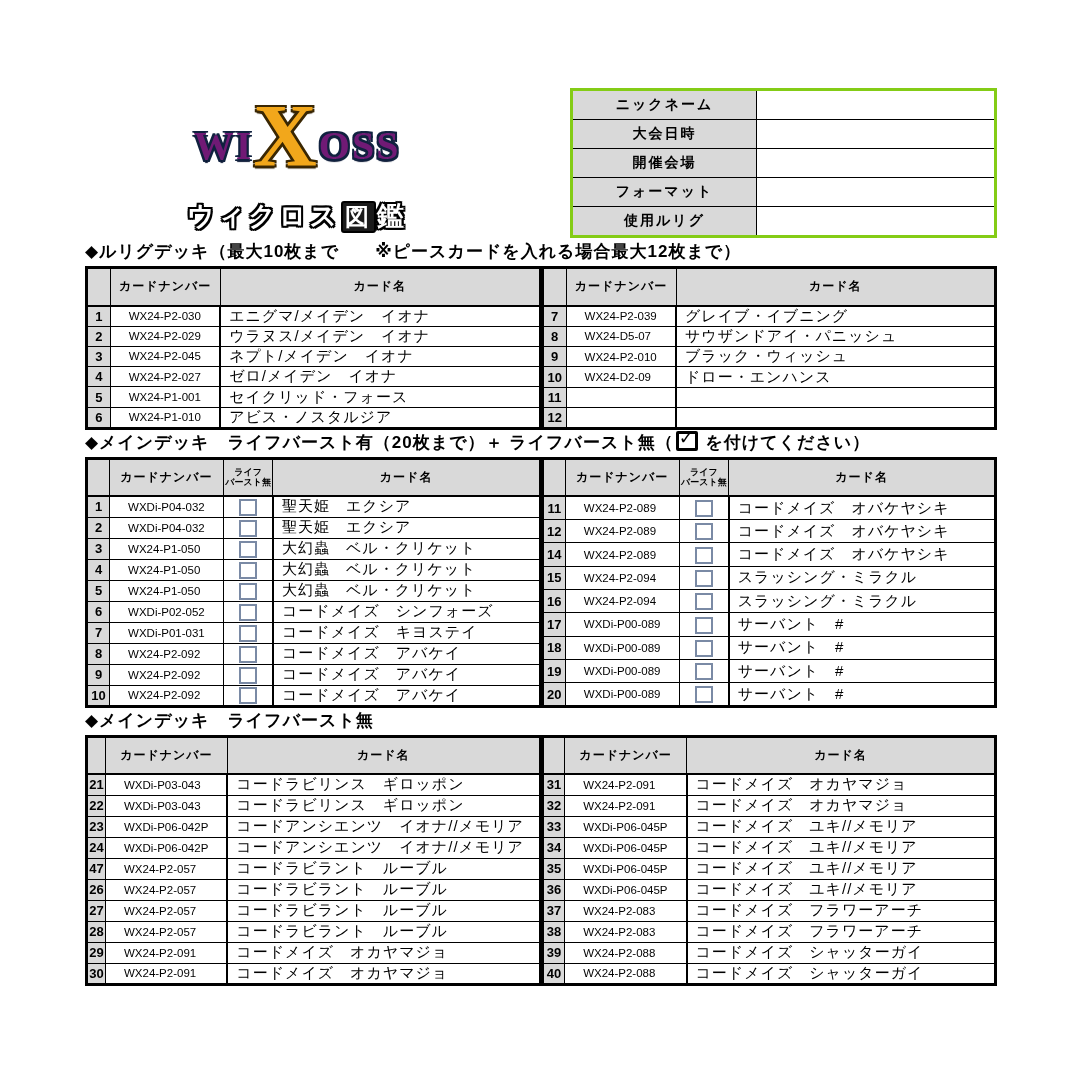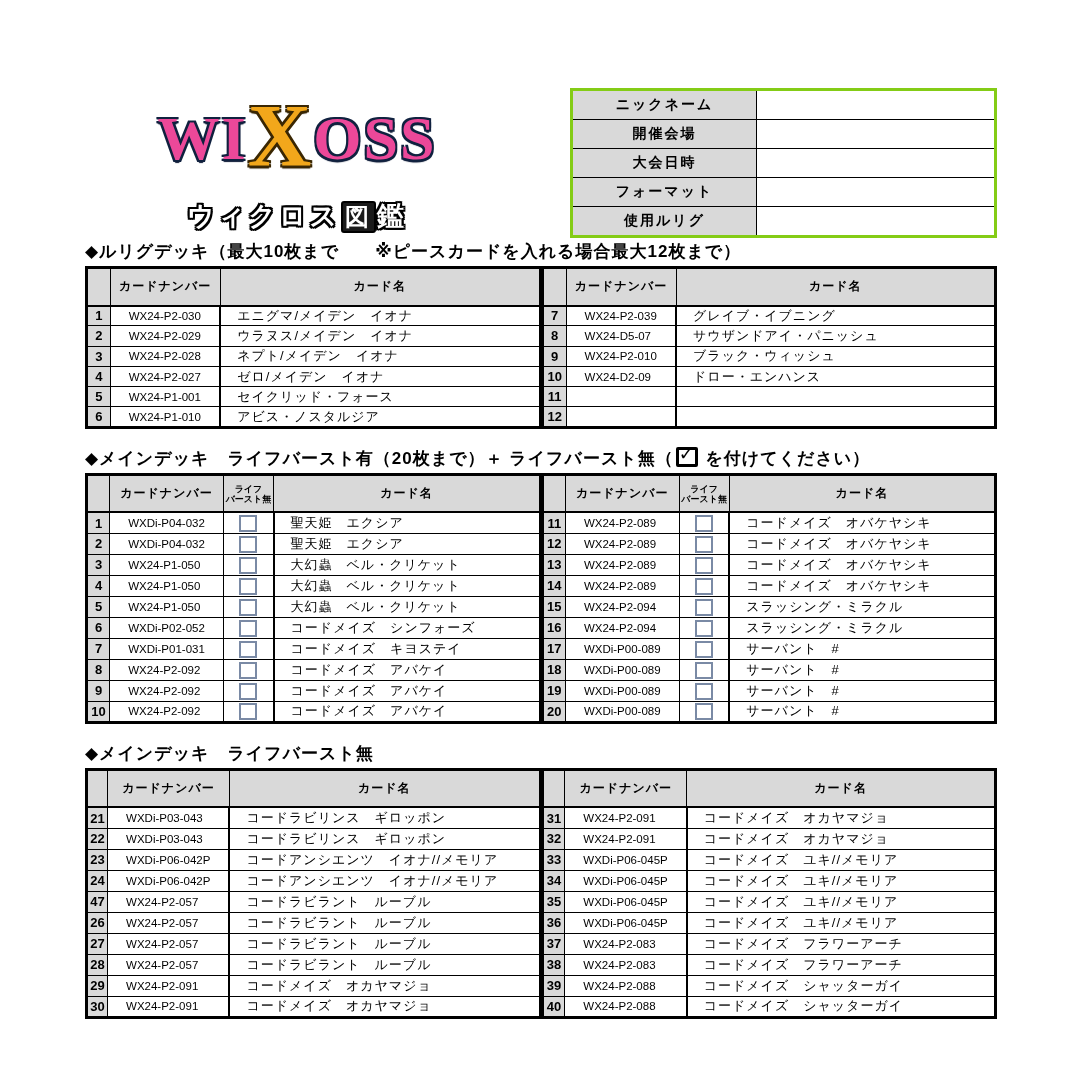--- a/index.html
+++ b/index.html
@@ -9,21 +9,21 @@
   }
   .sheet{position:absolute;left:85px;top:88px;width:912px;}
   
   .header-area{position:relative;height:152px;}
   .logo{position:absolute;left:2px;top:2px;width:420px;height:138px;text-align:center;}
   .logo-main{
     font-family:"Liberation Serif","DejaVu Serif",serif;font-weight:bold;
     line-height:92px;letter-spacing:2px;white-space:nowrap;
   }
   .logo-blue{
-    font-size:62px;color:#ec4899;
+    font-size:40px;color:#701a75;
     text-shadow:-2px -2px 0 #10213f,2px -2px 0 #10213f,-2px 2px 0 #10213f,2px 2px 0 #10213f,0 3px 1px #0a1733;
   }
   .logo-gold{
     font-size:88px;color:#f2a71b;vertical-align:-6px;
     text-shadow:-2px -2px 0 #3a2703,2px -2px 0 #3a2703,-2px 2px 0 #3a2703,2px 2px 0 #3a2703,0 3px 1px #2b1c02;
   }
   .logo-sub{
     margin-top:-2px;font-weight:bold;font-size:27px;letter-spacing:3px;color:#ffffff;white-space:nowrap;
     text-shadow:-2px -2px 0 #000,2px -2px 0 #000,-2px 2px 0 #000,2px 2px 0 #000,0 -2px 0 #000,0 2px 0 #000,-2px 0 0 #000,2px 0 0 #000;
   }
@@ -35,21 +35,21 @@
     position:absolute;right:0;top:0;border-collapse:collapse;table-layout:fixed;
     border:3px solid #84cc16;width:424px;
   }
   .info-table td{border:1.5px solid #000;height:26px;overflow:hidden;}
   .info-table .form-label{background:#d9d9d9;font-weight:bold;font-size:14px;text-align:center;letter-spacing:2px;}
   .info-table .form-value{background:#fff;}
   
   .sec-title{
     font-size:17px;font-weight:bold;margin:0 0 3px 0;letter-spacing:1px;white-space:nowrap;
   }
-  .sec-title.gap{margin-top:18px;}
+  .sec-title.gap{margin-top:1px;}
   .title-check{
     display:inline-block;width:16px;height:14px;border:3px solid #000;border-radius:2px;
     position:relative;vertical-align:-3px;margin:0 2px;background:#fff;
   }
   .title-check::after{
     content:"✓";position:absolute;left:0px;top:-7px;font-size:18px;font-weight:bold;color:#000;
   }
   
   .table-pair{display:flex;}
   .deck-table{border-collapse:collapse;table-layout:fixed;border:3px solid #000;}
@@ -59,21 +59,21 @@
   .deck-table thead th{
     background:#d9d9d9;font-weight:bold;font-size:12px;text-align:center;
     border-bottom:2.5px solid #000;letter-spacing:1px;
   }
   .deck-table thead th.lb-h{font-size:9px;letter-spacing:0;line-height:10px;white-space:pre-line;}
   .deck-table thead tr{height:38px;}
   .lrig-table tbody tr{height:20.3px;}
   .main-table tbody tr{height:21px;}
   td.row-num{background:#d9d9d9;font-weight:bold;font-size:13px;text-align:center;}
   td.card-no{font-size:11.5px;padding:0 18px;}
-  td.card-nm{font-size:13px;letter-spacing:1px;padding:0 16px;border-left:2.5px solid #000;}
+  td.card-nm{font-size:15px;letter-spacing:1px;padding:0 8px;border-left:2.5px solid #000;}
   td.lb-cell{text-align:center;}
   .cb{
     display:inline-block;width:14px;height:13px;border:2px solid #7a8aa5;background:#fff;
     vertical-align:middle;
   }
 </style>
 </head>
 <body>
 
 <div class="sheet">
@@ -87,25 +87,25 @@
       <colgroup>
           <col style="width:185px">
           <col style="width:239px">
         </colgroup>
       <tbody>
           <tr>
             <td class="form-label">ニックネーム</td>
             <td class="form-value"></td>
           </tr>
           <tr>
+            <td class="form-label">大会日時</td>
+            <td class="form-value"></td>
+          </tr>
+          <tr>
             <td class="form-label">開催会場</td>
-            <td class="form-value"></td>
-          </tr>
-          <tr>
-            <td class="form-label">大会日時</td>
             <td class="form-value"></td>
           </tr>
           <tr>
             <td class="form-label">フォーマット</td>
             <td class="form-value"></td>
           </tr>
           <tr>
             <td class="form-label">使用ルリグ</td>
             <td class="form-value"></td>
           </tr>
@@ -134,21 +134,21 @@
             <td class="card-no">WX24-P2-030</td>
             <td class="card-nm">エニグマ/メイデン　イオナ</td>
           </tr>
           <tr>
             <td class="row-num">2</td>
             <td class="card-no">WX24-P2-029</td>
             <td class="card-nm">ウラヌス/メイデン　イオナ</td>
           </tr>
           <tr>
             <td class="row-num">3</td>
-            <td class="card-no">WX24-P2-028</td>
+            <td class="card-no">WX24-P2-045</td>
             <td class="card-nm">ネプト/メイデン　イオナ</td>
           </tr>
           <tr>
             <td class="row-num">4</td>
             <td class="card-no">WX24-P2-027</td>
             <td class="card-nm">ゼロ/メイデン　イオナ</td>
           </tr>
           <tr>
             <td class="row-num">5</td>
             <td class="card-no">WX24-P1-001</td>
@@ -313,26 +313,20 @@
             <td class="lb-cell"><span class="cb"></span></td>
             <td class="card-nm">コードメイズ　オバケヤシキ</td>
           </tr>
           <tr>
             <td class="row-num">12</td>
             <td class="card-no">WX24-P2-089</td>
             <td class="lb-cell"><span class="cb"></span></td>
             <td class="card-nm">コードメイズ　オバケヤシキ</td>
           </tr>
           <tr>
-            <td class="row-num">13</td>
-            <td class="card-no">WX24-P2-089</td>
-            <td class="lb-cell"><span class="cb"></span></td>
-            <td class="card-nm">コードメイズ　オバケヤシキ</td>
-          </tr>
-          <tr>
             <td class="row-num">14</td>
             <td class="card-no">WX24-P2-089</td>
             <td class="lb-cell"><span class="cb"></span></td>
             <td class="card-nm">コードメイズ　オバケヤシキ</td>
           </tr>
           <tr>
             <td class="row-num">15</td>
             <td class="card-no">WX24-P2-094</td>
             <td class="lb-cell"><span class="cb"></span></td>
             <td class="card-nm">スラッシング・ミラクル</td>

